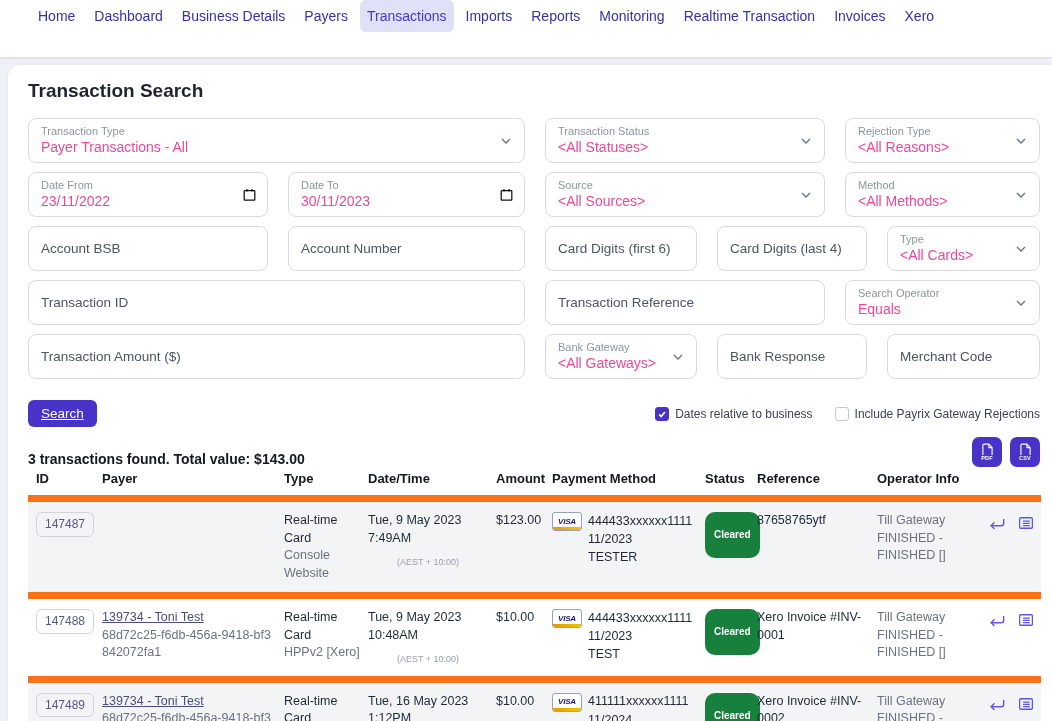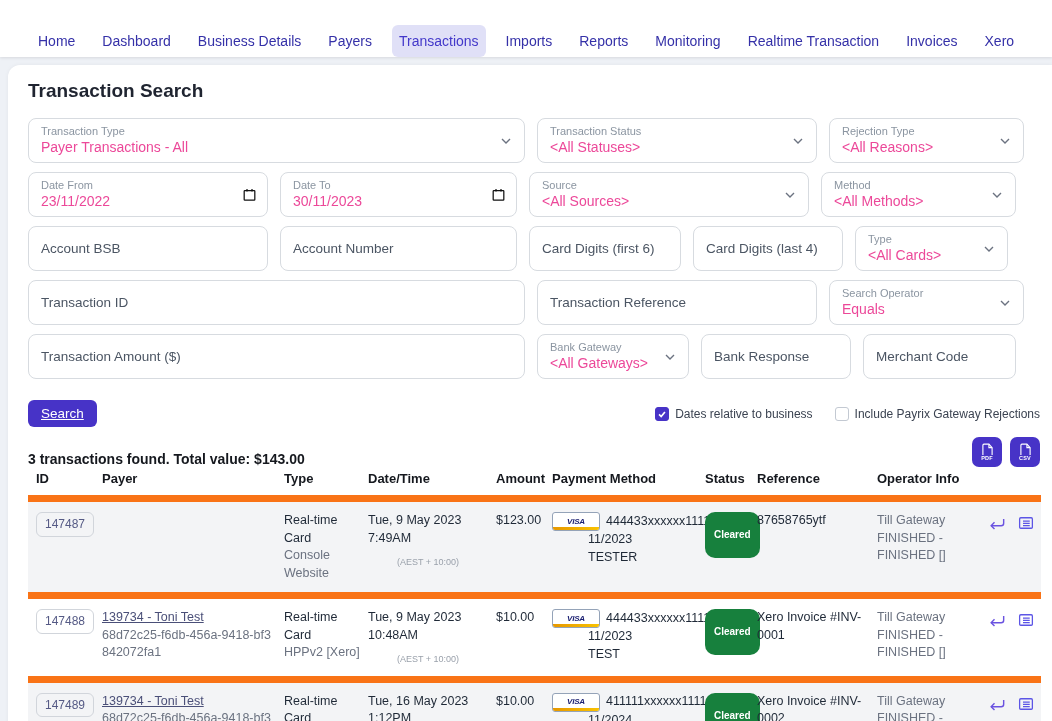--- a/index.html
+++ b/index.html
@@ -1,32 +1,32 @@
 <!DOCTYPE html>
 <html><head>
 <meta charset="utf-8">
 <style>
   * { margin:0; padding:0; box-sizing:border-box; }
   html,body { width:1052px; height:721px; overflow:hidden; }
   body { background:#eef1f6; font-family:"Liberation Sans", sans-serif; }
 
   
-  .topnav { background:#fff; height:57px; display:flex; align-items:flex-end;
-            padding-left:31px; gap:13px; box-shadow:0 1px 3px rgba(0,0,0,.10); position:relative; z-index:2;}
+  .topnav { background:#fff; height:57px; display:flex; align-items:flex-start;
+            padding-left:31px; gap:5px; box-shadow:0 1px 3px rgba(0,0,0,.10); position:relative; z-index:2;}
   .topnav a { text-decoration:none; color:#3531a8; font-size:14px; font-weight:500;
               padding:8px 7px; border-radius:6px; white-space:nowrap; cursor:pointer;}
   .topnav a.active { background:#e0e0f7; color:#4338ca; }
 
   
   .card { background:#fff; margin:8px 0 0 8px; width:1044px; min-height:656px;
           border-top-left-radius:12px; padding:13px 4px 0 20px; box-shadow:0 0 4px rgba(0,0,0,.05); }
   h1.title { font-size:19px; font-weight:700; color:#1f2430; margin:2px 0 16px 0; }
 
   
-  .frow { display:flex; gap:12px; margin-bottom:9px; }
+  .frow { display:flex; gap:20px; margin-bottom:9px; }
   .field { position:relative; background:#fff; border:1px solid #d7dbe0; border-radius:8px;
            height:45px; padding:5px 12px; display:flex; flex-direction:column; justify-content:center; cursor:pointer;}
   .flabel { font-size:11px; color:#8b95a1; line-height:1.25; }
   .fvalue { font-size:14px; color:#ec4899; line-height:1.25; }
   .field.txt { padding:0 12px; }
   .field.txt input { border:0; outline:0; width:100%; height:43px; background:transparent;
                      font-family:"Liberation Sans", sans-serif; font-size:13.5px; color:#374151; }
   .field.txt input::placeholder { color:#4b5563; opacity:1; }
   .chev, .cal { position:absolute; right:10px; top:50%; transform:translateY(-50%); display:flex; }
   .w497{width:497px} .w280{width:280px} .w195{width:195px} .w240{width:240px}
@@ -65,21 +65,21 @@
   .c-pm { padding-left:12px; }
   .idbox { display:inline-block; border:1px solid #d1d5db; border-radius:6px; padding:3px 8px;
            font-size:12px; color:#555a85; text-decoration:none; cursor:pointer;}
   .plink { color:#4a4f78; text-decoration:underline; cursor:pointer; }
   .puuid { display:block; color:#6b7280; word-break:break-all; }
   .tmain { color:#1f2937; }
   .tsub { color:#6b7280; }
   .tz { display:block; font-size:9px; color:#9aa1ab; margin-top:9px;text-align:center;}
   .pmline { display:flex; gap:6px; align-items:center; }
   .pmrest { margin-left:36px; }
-  .visa { width:48px; height:19px; border:1px solid #94a3b8; border-radius:3px; background:#fff;
+  .visa { width:30px; height:19px; border:1px solid #94a3b8; border-radius:3px; background:#fff;
           display:flex; align-items:center; justify-content:center; position:relative; overflow:hidden; flex:0 0 auto;}
   .visa span { font-size:8px; font-weight:800; font-style:italic; color:#1a1f71; letter-spacing:-.2px; line-height:1;}
   .visa::after { content:""; position:absolute; left:0; right:0; bottom:0; height:3px;
                  background:linear-gradient(90deg,#e79800,#f9c200); }
   .badge { display:inline-block; background:#17803d; color:#fff; font-size:10px; font-weight:700;
            padding:16px 9px; border-radius:10px; }
   .opinfo { color:#6b7280; }
   .acts { display:flex; gap:10px; align-items:flex-start; justify-content:flex-end; padding-right:6px; padding-top:2px;}
   .icobtn { background:none; border:0; padding:0; cursor:pointer; display:flex; }
 </style>

